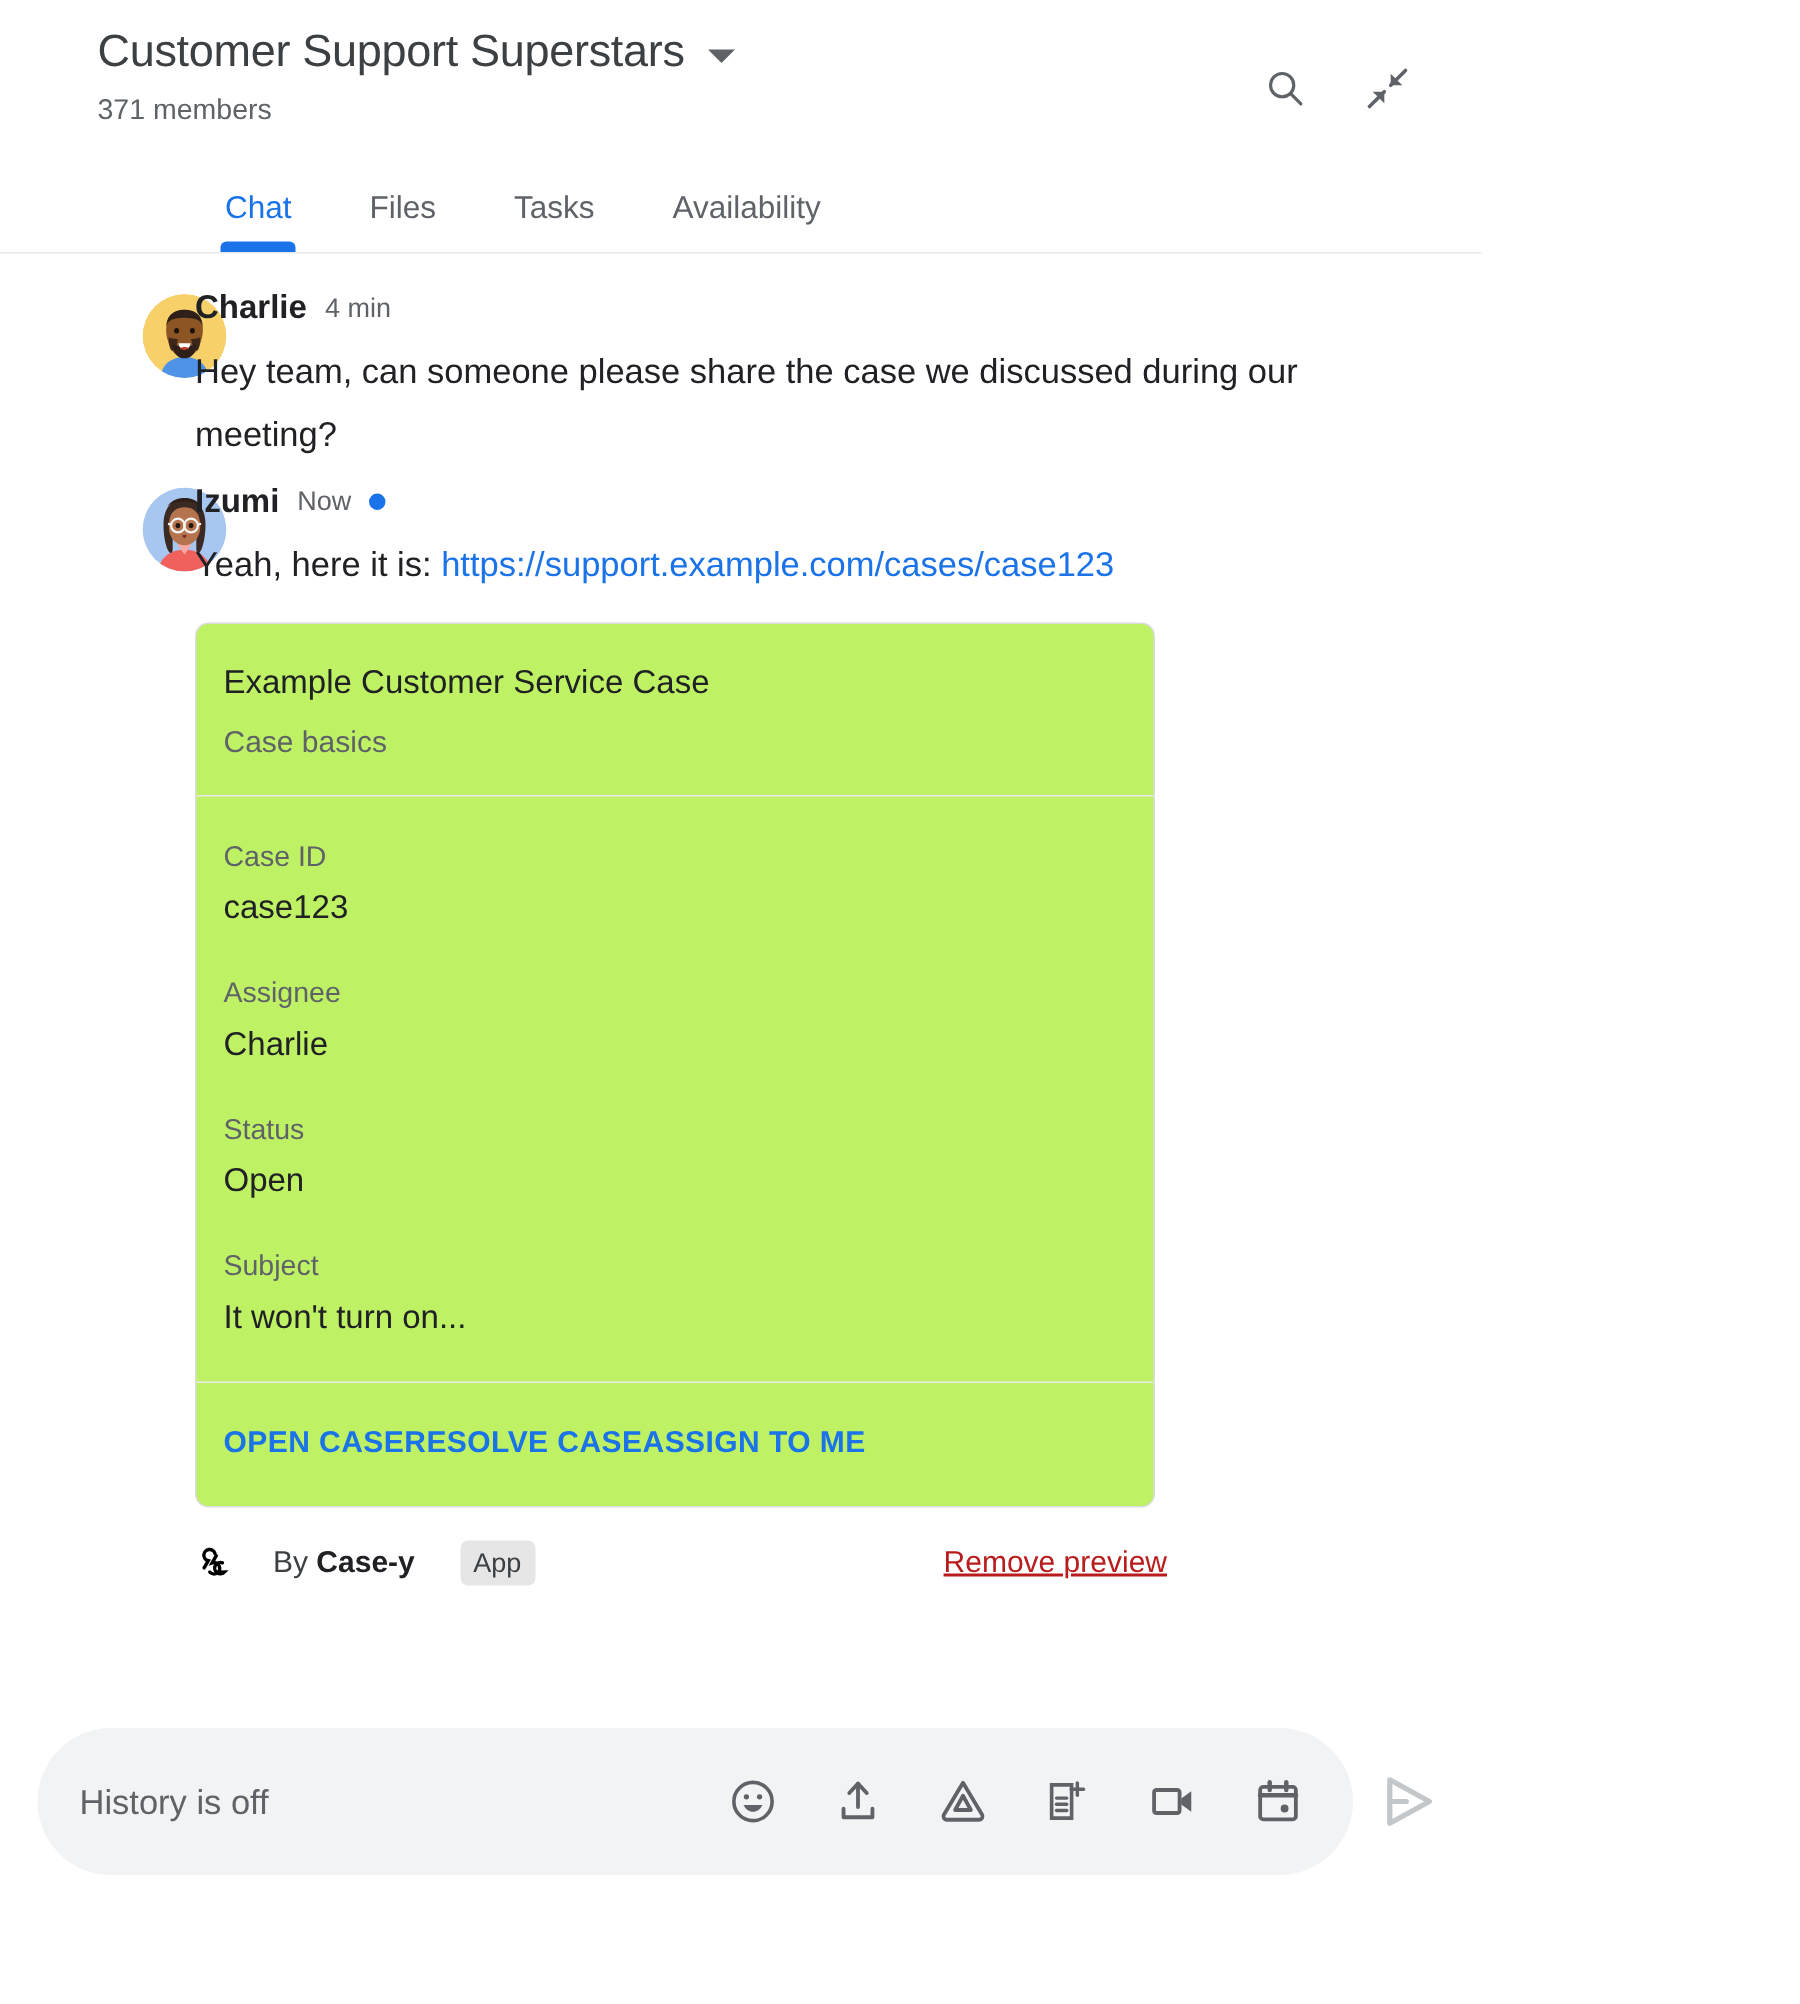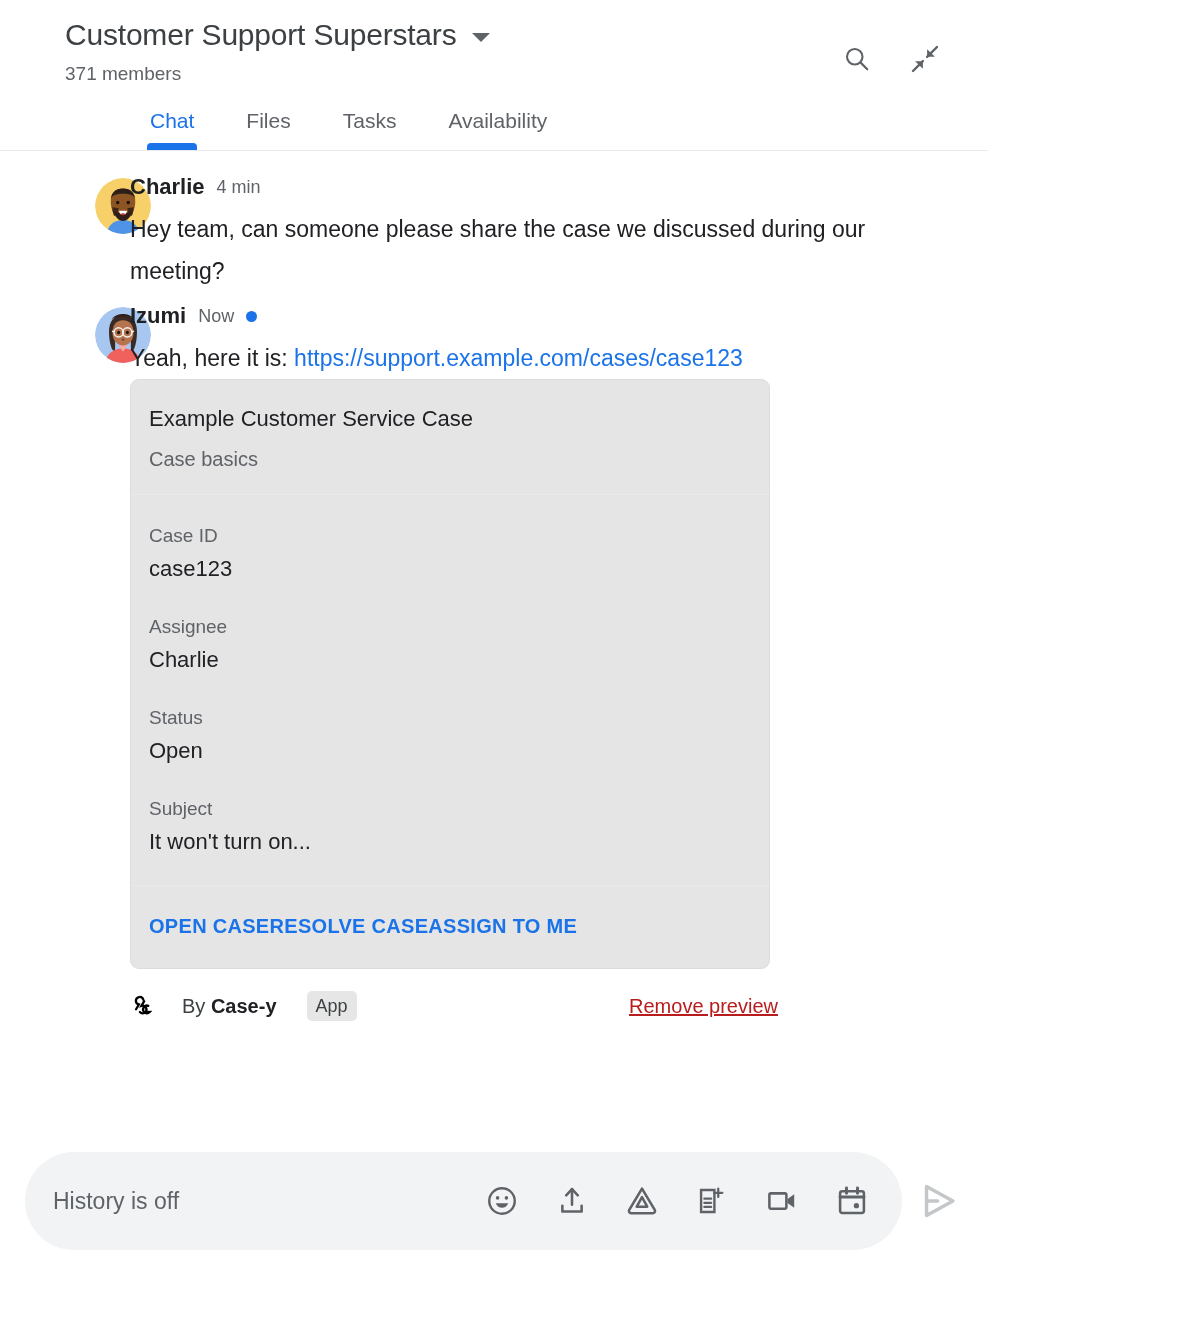--- a/index.html
+++ b/index.html
@@ -81,21 +81,21 @@
     cursor: pointer;
     background: none; border: none;
   }
 
   
   .tabs {
     display: flex;
     align-items: flex-end;
     gap: 0;
     padding-left: 100px;
-    margin-top: 22px;
+    margin-top: 40px;
     position: relative;
   }
 
   .tab {
     position: relative;
     font-size: 21px;
     line-height: 26px;
     color: #5f6368;
     padding: 0 26px 16px 26px;
     cursor: pointer;
@@ -186,23 +186,24 @@
 
   .msg-link {
     color: #1a73e8;
     text-decoration: none;
     cursor: pointer;
   }
 
   
   .card {
     width: 640px;
+    margin-top: 18px;
     border: 1px solid #dadce0;
     border-radius: 9px;
-    background: #e5e5e5;
+    background: #bef264;
     overflow: hidden;
   }
 
   .card-header { padding: 24px 18px 22px 18px; }
 
   .card-title {
     font-size: 22px;
     line-height: 30px;
     color: #202124;
     margin-bottom: 12px;

